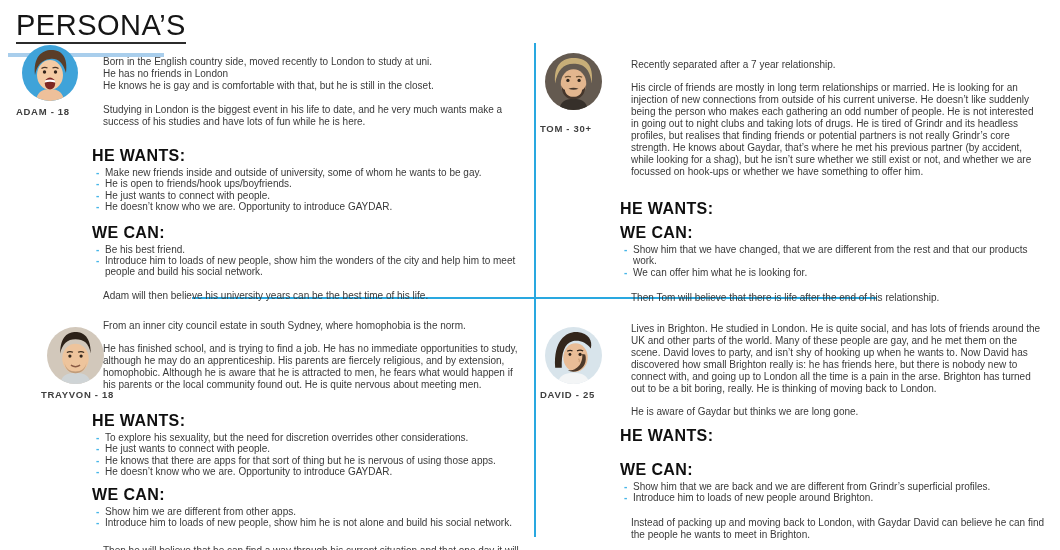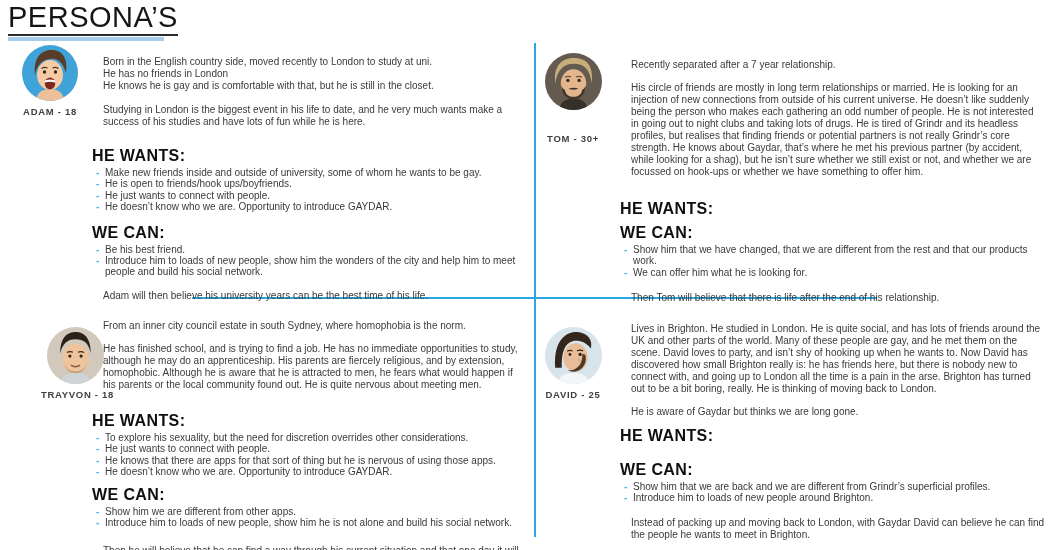--- a/index.html
+++ b/index.html
@@ -4,33 +4,33 @@
 <style>
   html,body{margin:0;padding:0}
   body{
     width:1060px;height:550px;position:relative;overflow:hidden;
     background:#ffffff;color:#3a3a3a;
     font-family:"Liberation Sans", sans-serif;
   }
   
   .title-block{position:absolute;left:8px;top:2px}
   .title-block h1{
-    margin:0;display:inline-block;font-size:29px;font-weight:400;
+    margin:8px;display:inline-block;font-size:29px;font-weight:400;
     letter-spacing:.5px;color:#151515;line-height:1.08;
     border-bottom:2px solid #2b2b2b;padding-bottom:1px;
   }
   .title-bar{height:4px;background:#a9ceec;width:156px;margin-top:1px}
 
   
   .divider{position:absolute;background:#29a8e0}
   #divider-vertical{left:534px;top:43px;width:2px;height:494px}
   #divider-horizontal{left:192px;top:297px;width:685px;height:2px}
 
   
-  .avatar-wrap{position:absolute;text-align:center}
+  .avatar-wrap{position:absolute;text-align:left}
   .avatar-wrap svg{display:block;margin:0 auto}
   .name-label{
     font-size:9.5px;font-weight:700;letter-spacing:.7px;color:#3f3f3f;
     margin-top:5px;white-space:nowrap;
   }
 
   
   .col{position:absolute;font-size:10px;line-height:12px;color:#3a3a3a}
   .col p{margin:11px}
   .intro{white-space:pre-line}
@@ -114,21 +114,21 @@
         <ellipse cx="28" cy="30" rx="12.5" ry="14" fill="#e3b68e"></ellipse>
         <path d="M10 30 C8 11 18 5 28 5 C40 5 48 11 46 30 C44 15 38 10.5 28 10.5 C18 10.5 12 17 10 30 Z" fill="#c7ae78"></path>
         <path d="M16 30 C16 41 21 45.5 28 45.5 C35 45.5 40 41 40 30 C40 34 37.5 36 36.5 36 C36 40.5 32.6 43 28 43 C23.4 43 20 40.5 19.5 36 C18.5 36 16 34 16 30 Z" fill="#45362b"></path>
         <path d="M23 35 Q28 33.2 33 35 Q28 37 23 35 Z" fill="#45362b"></path>
         <circle cx="22.5" cy="27" r="1.6" fill="#2f241c"></circle>
         <circle cx="33.5" cy="27" r="1.6" fill="#2f241c"></circle>
         <path d="M19.5 23.8 Q22.5 22.2 25.5 23.5" stroke="#6d5335" stroke-width="1.2" fill="none"></path>
         <path d="M30.5 23.5 Q33.5 22.2 36.5 23.8" stroke="#6d5335" stroke-width="1.2" fill="none"></path>
       </g>
     </svg>
-    <div class="name-label" style="margin-top:23px">TOM - 30+</div>
+    <div class="name-label" style="margin-top:13px">TOM - 30+</div>
   </div>
   <div class="col" style="left:620px;top:48px;width:434px">
     <p class="intro" style="margin-bottom:3px">Recently separated after a 7 year relationship.</p>
     <p class="intro">His circle of friends are mostly in long term relationships or married. He is looking for an injection of new connections from outside of his current universe. He doesn’t like suddenly being the person who makes each gathering an odd number of people. He is not interested in going out to night clubs and taking lots of drugs. He is tired of Grindr and its headless profiles, but realises that finding friends or potential partners is not really Grindr’s core strength. He knows about Gaydar, that’s where he met his previous partner (by accident, while looking for a shag), but he isn’t sure whether we still exist or not, and whether we are focussed on hook-ups or whether we have something to offer him.</p>
     <h3 class="sec-h" style="margin-top:25px">HE WANTS:</h3>
     <h3 class="sec-h" style="margin-top:12px">WE CAN:</h3>
     <ul class="blist">
       <li>Show him that we have changed, that we are different from the rest and that our products work.</li>
       <li>We can offer him what he is looking for.</li>
     </ul>

